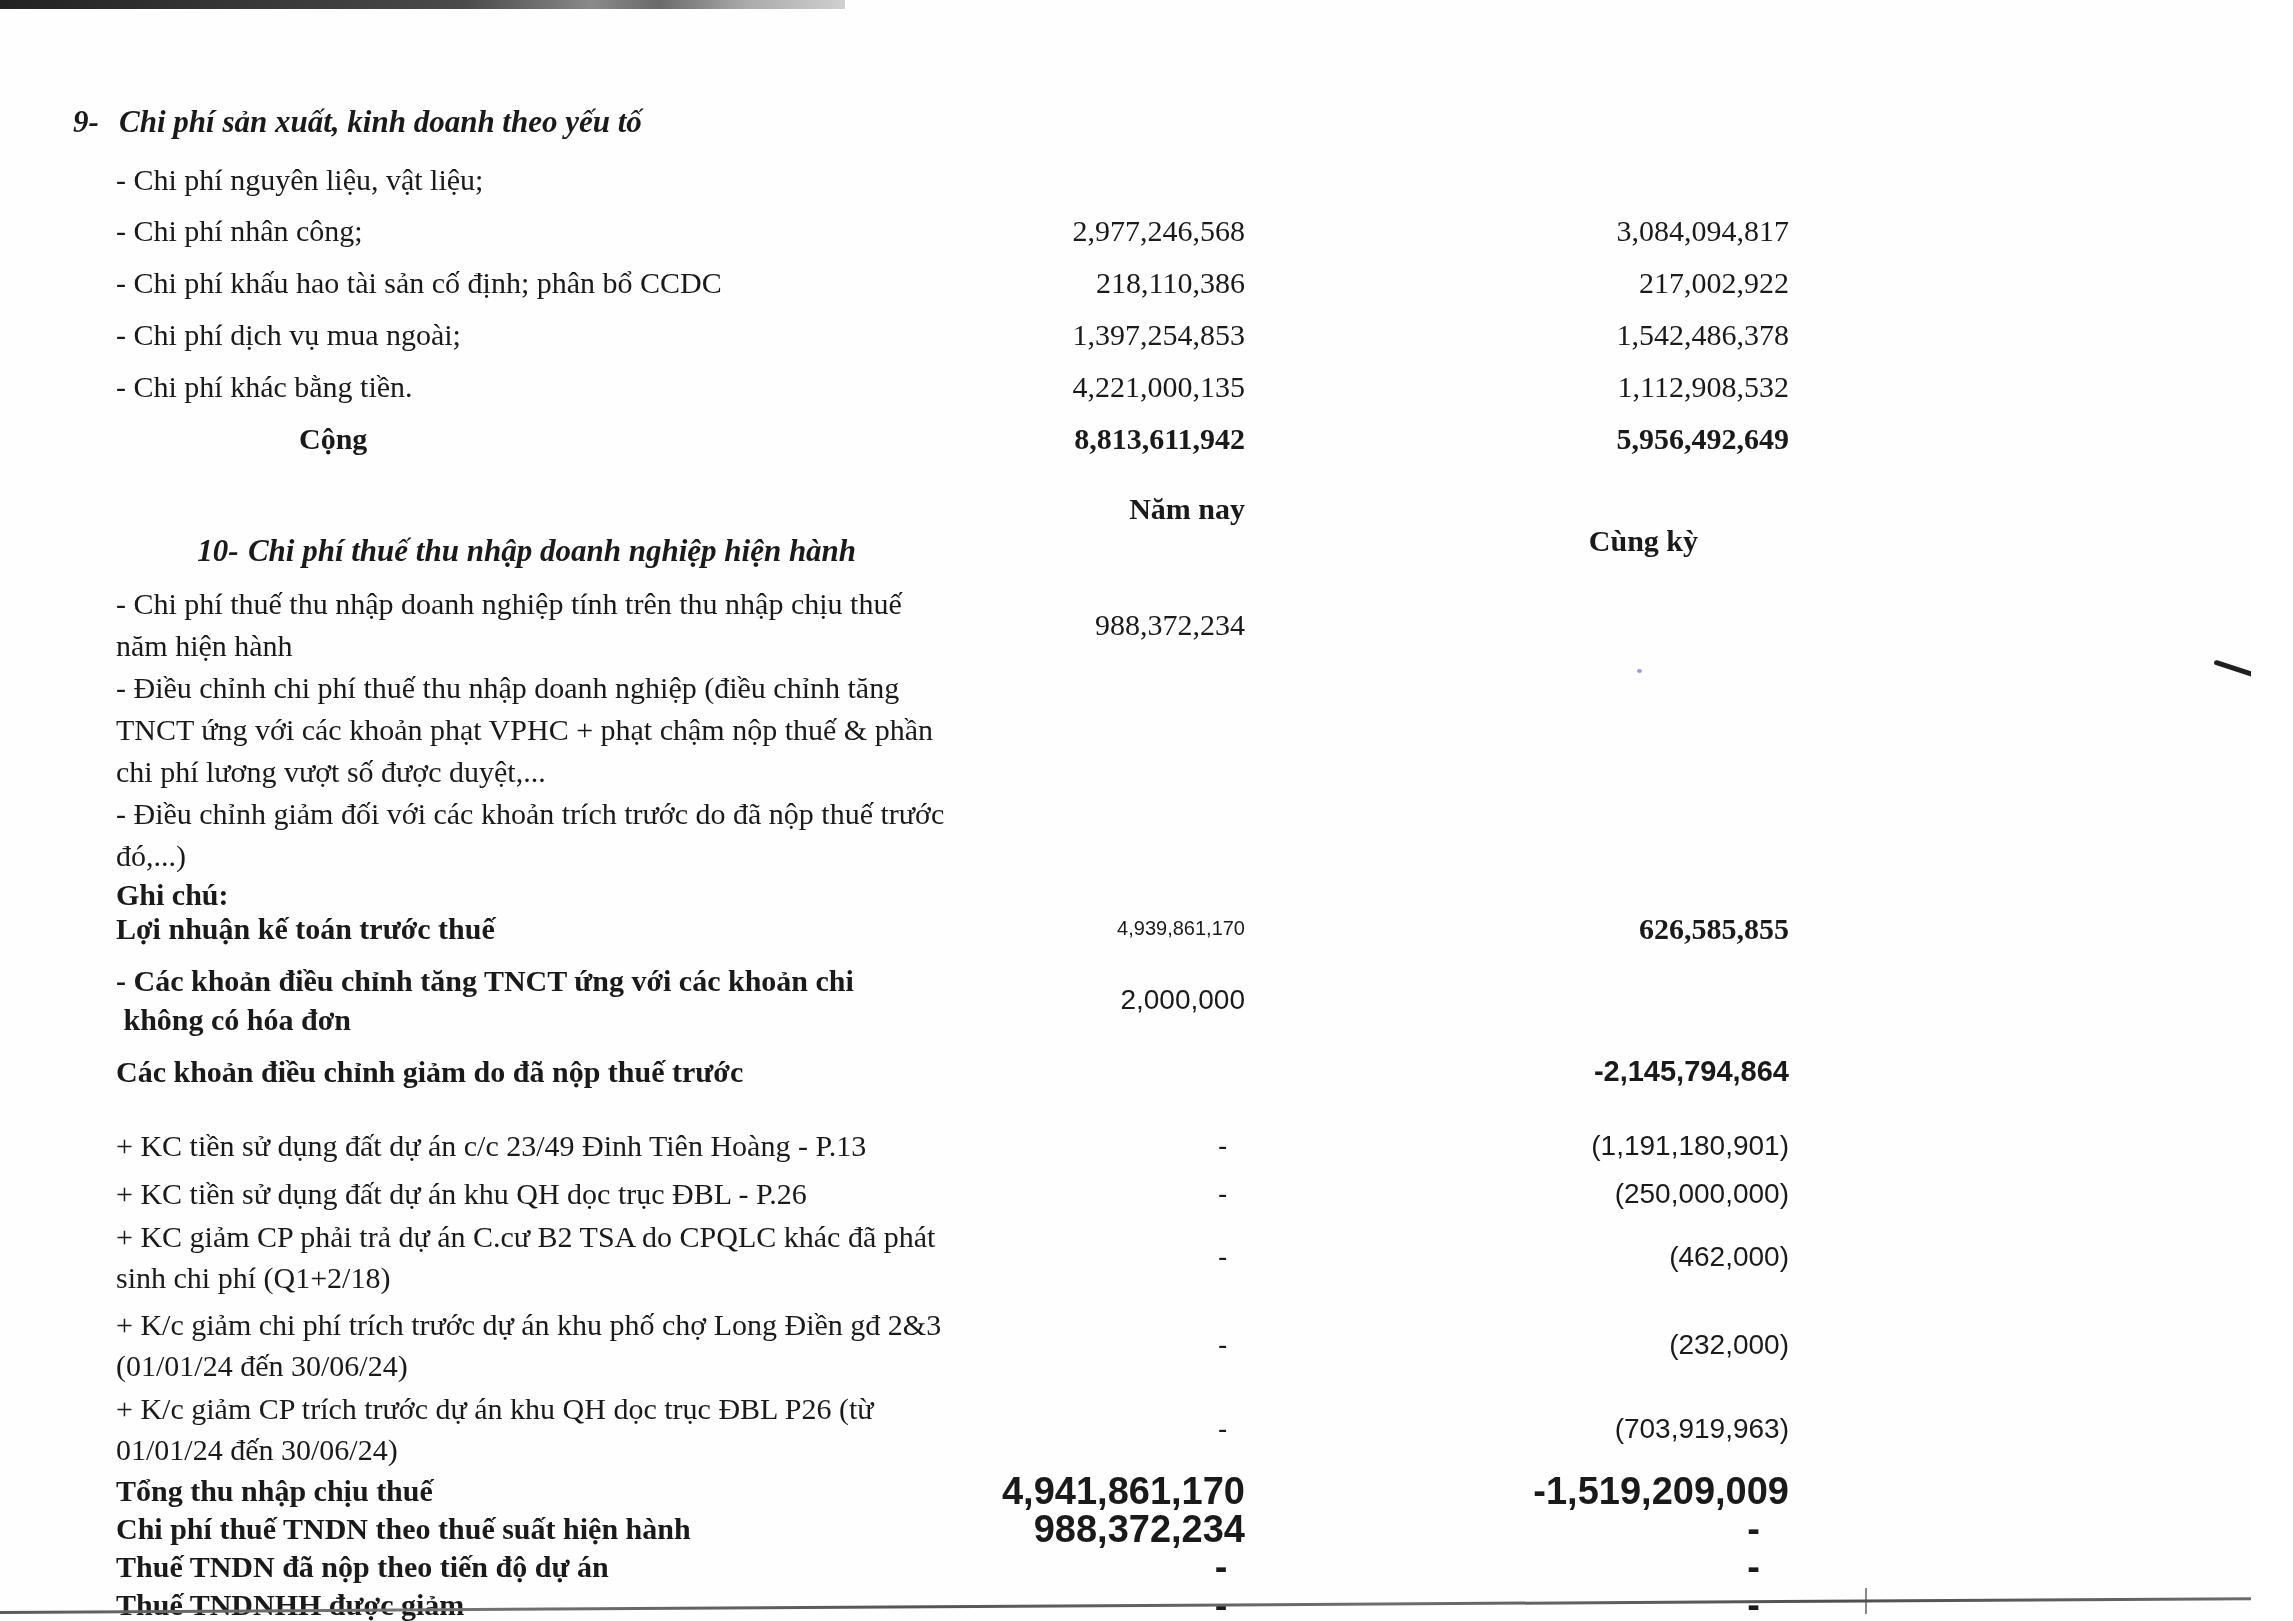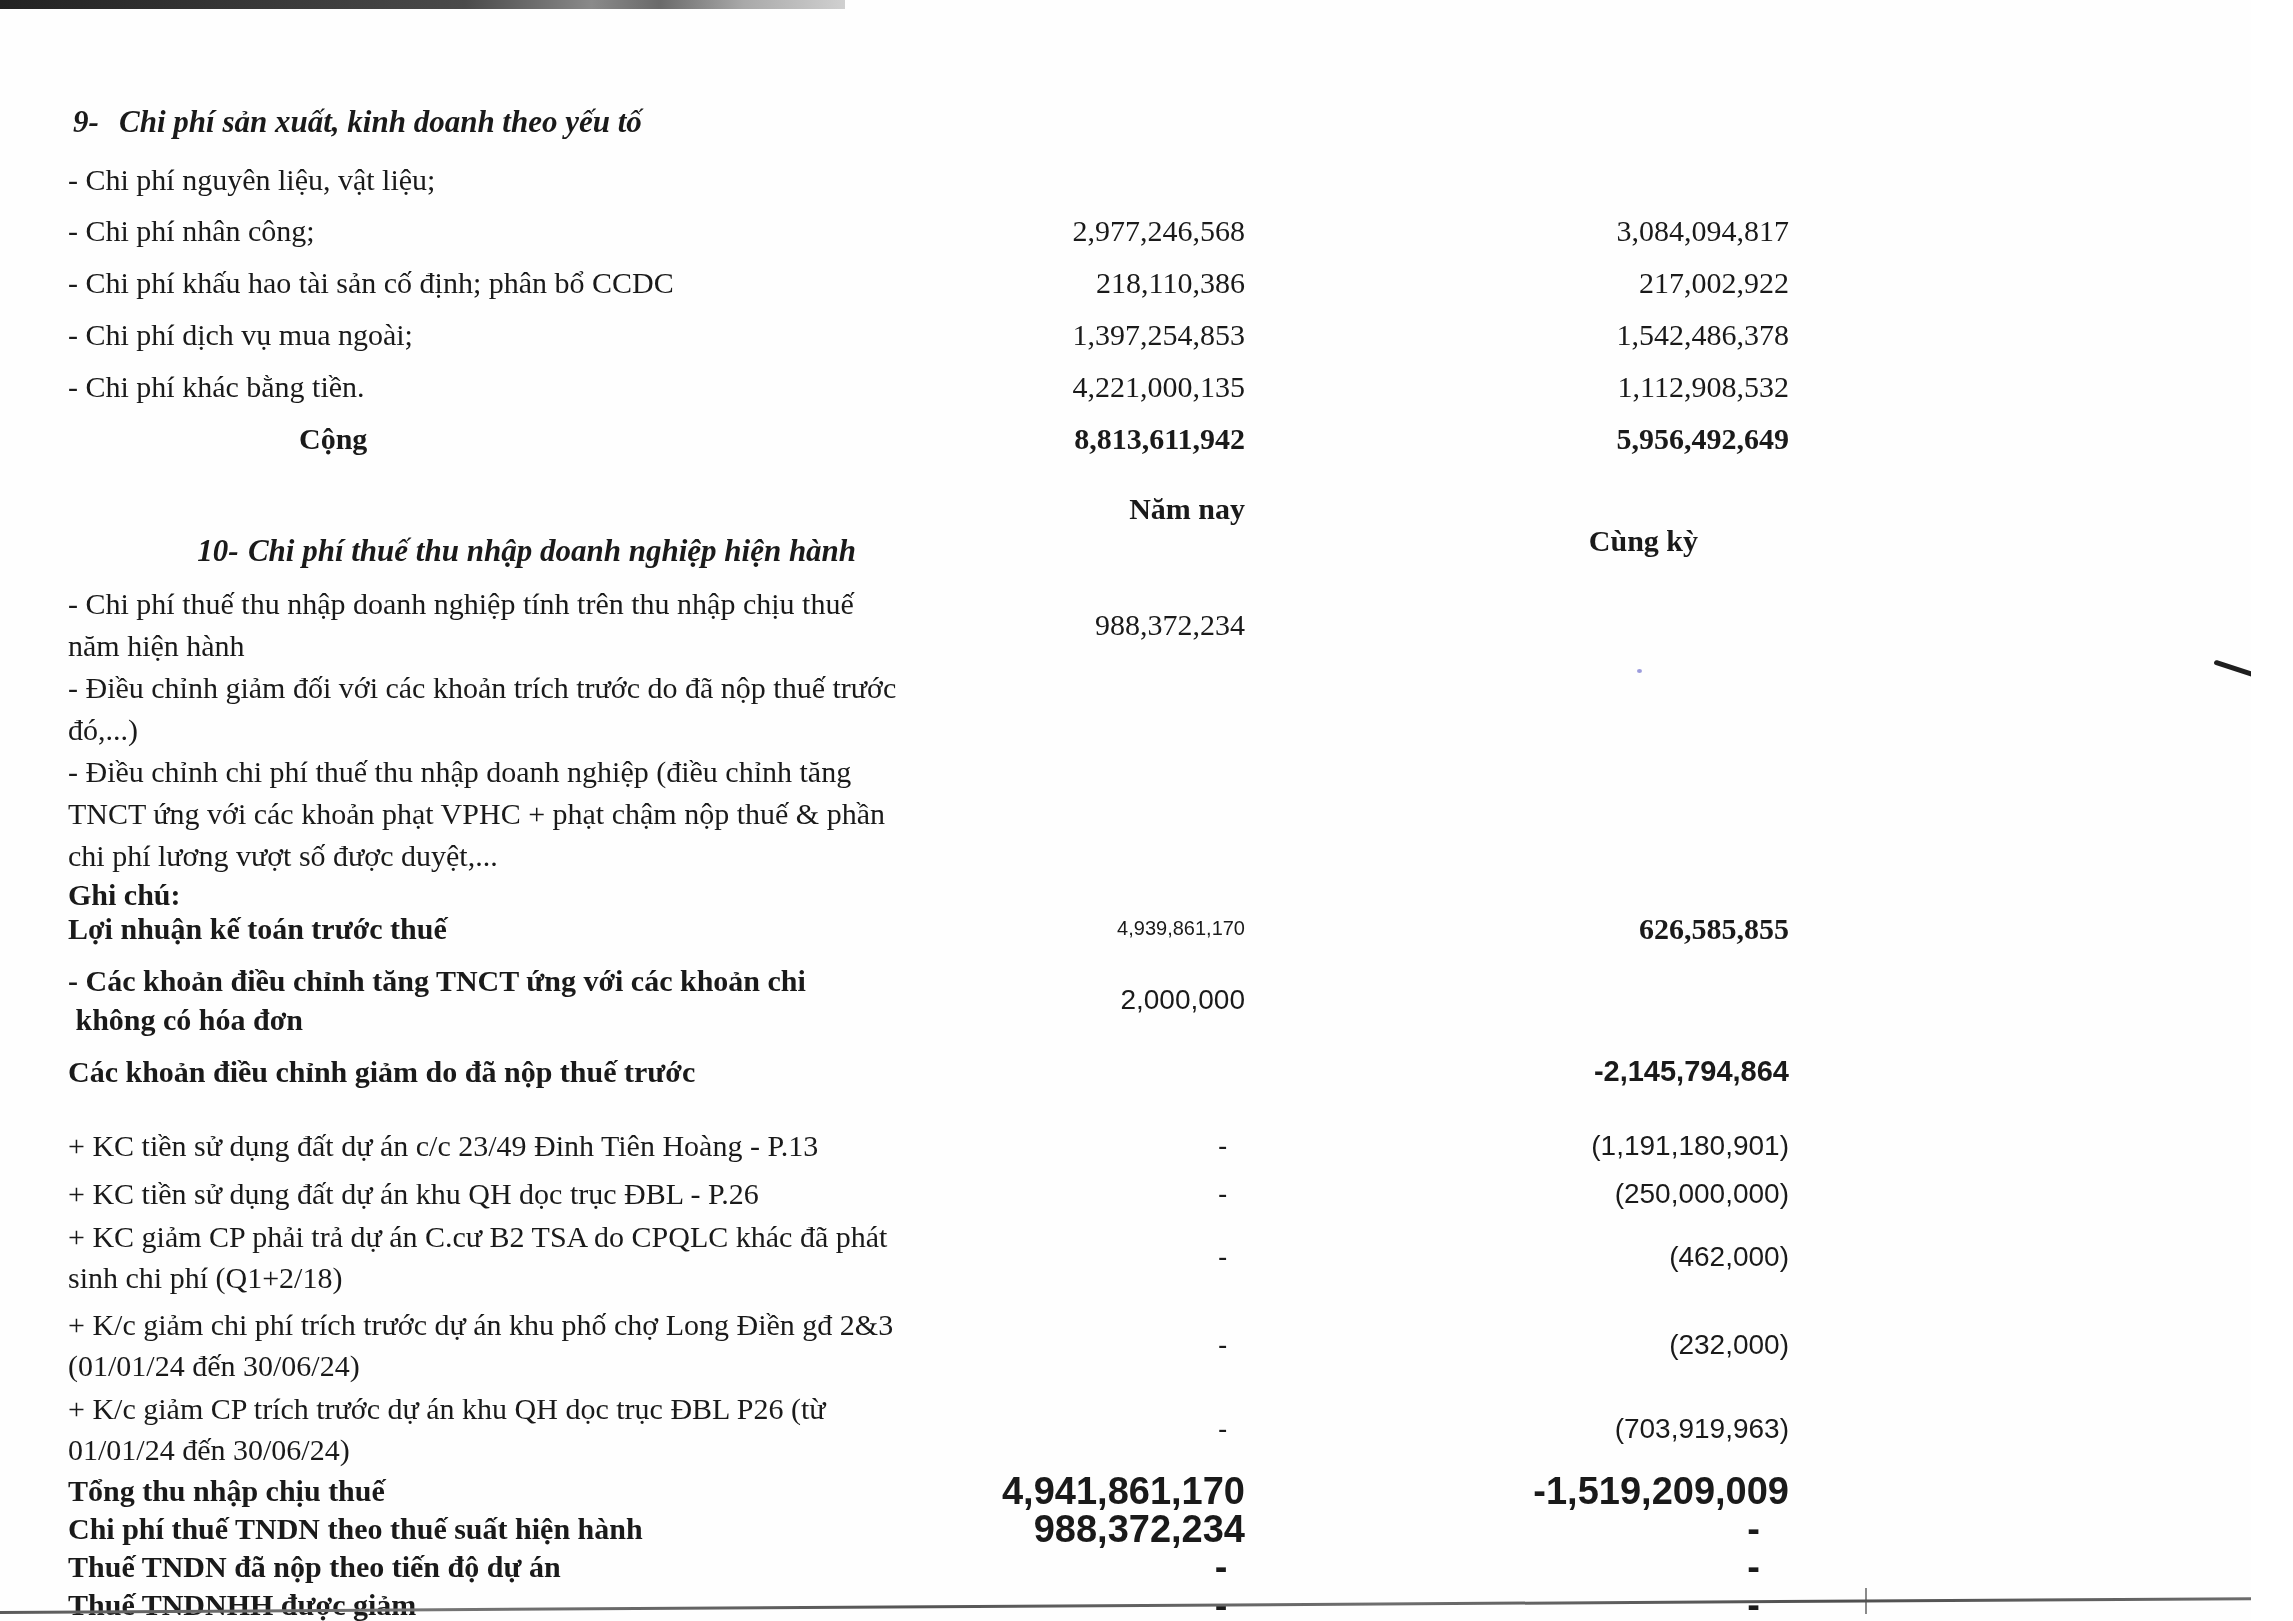--- a/index.html
+++ b/index.html
@@ -8,21 +8,21 @@
     width:2251px; height:1621px;
     background:#fefefe;
     font-family:"Liberation Serif", serif;
     font-size:30px;
     color:#1a1a1a;
     overflow:hidden;
   }
   .content { position:absolute; top:59px; left:0; width:2294px; }
 
   .row { display:grid; grid-template-columns:985px 260px 544px 1fr; align-items:center; line-height:42px; }
-  .lab { grid-column:1; padding-left:68px; white-space:pre-line; }
+  .lab { grid-column:1; padding-left:116px; white-space:pre-line; }
   .c1  { grid-column:2; text-align:right; }
   .c2  { grid-column:3; text-align:right; }
 
   
   .hlab  { padding-left:73px; font-style:italic; font-weight:700; font-size:31px; }
   .hlab .num  { display:inline-block; width:46px; font-style:italic; }
   .hlab10 { padding-left:59px; font-style:italic; font-weight:700; font-size:31px;text-align:center; }
   .hlab10 .num { display:inline-block; width:60px; font-style:italic; }
   .head10 { align-items:start; }
   .colhead { font-weight:700; }
@@ -122,30 +122,30 @@
     </div>
 
     <div class="row mt12">
       <div class="lab">-  Chi phí thuế thu nhập doanh nghiệp tính trên thu nhập chịu thuế
 năm hiện hành</div>
       <div class="c1">988,372,234</div>
       <div class="c2"></div>
     </div>
 
     <div class="row mt0">
-      <div class="lab">- Điều chỉnh giảm đối với các khoản trích trước do đã nộp thuế trước
-đó,...)</div>
-      <div class="c1"></div>
-      <div class="c2"></div>
-    </div>
-
-    <div class="row mt0">
       <div class="lab">- Điều chỉnh chi phí thuế thu nhập doanh nghiệp (điều chỉnh tăng
 TNCT ứng với các khoản phạt VPHC + phạt chậm nộp thuế &amp; phần
 chi phí lương vượt số được duyệt,...</div>
+      <div class="c1"></div>
+      <div class="c2"></div>
+    </div>
+
+    <div class="row mt0">
+      <div class="lab">- Điều chỉnh giảm đối với các khoản trích trước do đã nộp thuế trước
+đó,...)</div>
       <div class="c1"></div>
       <div class="c2"></div>
     </div>
 
     <div class="row gh mtm3">
       <div class="lab">Ghi chú:</div>
       <div class="c1"></div>
       <div class="c2"></div>
     </div>
     <div class="row gh mtm5">

